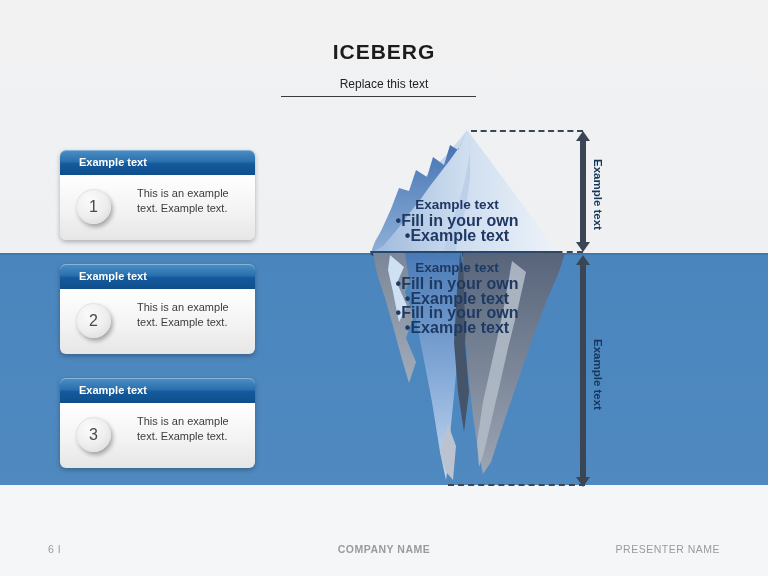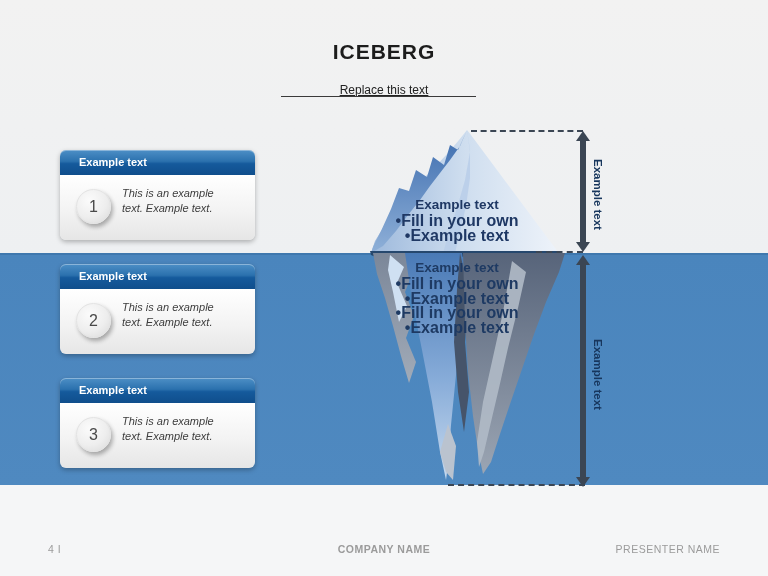--- a/index.html
+++ b/index.html
@@ -8,41 +8,41 @@
   .slide { position:absolute; inset:0; width:768px; height:576px;padding-left:10px; }
 
   
   .sky    { position:absolute; left:0; top:0; width:768px; height:253px; background:linear-gradient(180deg,#f2f2f2 0%,#eef0f2 100%); }
   .water  { position:absolute; left:0; top:253px; width:768px; height:232px; background:linear-gradient(180deg,#4a85bd 0%,#4f89c0 100%); border-top:2px solid #3f78ae; }
   .seabed { position:absolute; left:0; top:485px; width:768px; height:91px; background:#f5f6f7; }
 
   
   .title { position:absolute; top:40px; left:0; width:768px; text-align:center;
            font-size:21px; font-weight:600; letter-spacing:1px; color:#1c1c1c; }
-  .subtitle { position:absolute; top:83px; left:0; width:768px; text-align:center;
-              font-size:12px; color:#222;text-decoration:underline; }
+  .subtitle { position:absolute; top:77px; left:0; width:768px; text-align:center;
+              font-size:12px; color:#222; }
   .title-underline { position:absolute; top:96px; left:281px; width:195px; height:0;
                      border-top:1.5px solid #3a3a3a; }
 
   
   .info-box { position:absolute; left:60px; width:195px; height:90px;
               border-radius:6px; box-shadow:0 2px 5px rgba(0,0,0,0.28); }
   .box-1 { top:150px; } .box-2 { top:264px; } .box-3 { top:378px; }
   .box-header { height:25px; border-radius:6px 6px 0 0; padding-left:19px;
                 background:linear-gradient(180deg,#4d8fc6 0%,#2b71ae 45%,#155a9c 55%,#0f4e8c 100%);
                 box-shadow:inset 0 1px 0 rgba(255,255,255,0.35);
                 color:#ffffff; font-size:11px; font-weight:bold; line-height:25px; }
   .box-body { position:relative; height:65px; border-radius:0 0 6px 6px;
               background:linear-gradient(180deg,#ffffff 0%,#f3f3f3 55%,#e6e6e6 100%); }
   .num-badge { position:absolute; left:16px; top:14px; width:35px; height:35px; border-radius:50%;
                background:radial-gradient(circle at 38% 32%, #fbfbfb 0%, #eeeeee 55%, #d9d9d9 100%);
                border:1px solid #e3e3e3; box-shadow:2px 3px 4px rgba(0,0,0,0.3);
                text-align:center; line-height:34px; font-size:16px; color:#4a4a4a; }
-  .box-text { position:absolute; left:62px; top:11px; width:112px;
-              font-size:11px; line-height:1.35; color:#3d3d3d;font-style:italic; }
+  .box-text { position:absolute; left:77px; top:11px; width:112px;
+              font-size:11px; line-height:1.35; color:#3d3d3d; }
 
   
   .iceberg-svg { position:absolute; left:360px; top:120px; width:210px; height:375px; }
 
   
   .berg-label { position:absolute; width:126px; text-align:center; color:#1f3864; }
   .berg-label .bl-title { font-size:13.5px; font-weight:bold; margin-bottom:2px; }
   .berg-label .bl-bullet { font-size:16px; font-weight:bold; line-height:14.5px; }
   .label-above { left:394px; top:197px; }
   .label-below { left:394px; top:260px; color:#1e3a63; }
@@ -169,17 +169,17 @@
   <div class="dim-line dim-upper"></div>
   <div class="arr arr-down a2"></div>
 
   <div class="arr arr-up a3"></div>
   <div class="dim-line dim-lower"></div>
   <div class="arr arr-down a4"></div>
 
   <div class="dim-label dim-label-upper">Example text</div>
   <div class="dim-label dim-label-lower">Example text</div>
 
-  <div class="footer-text ft-page">4 I</div>
+  <div class="footer-text ft-page">6 I</div>
   <div class="footer-text ft-company">COMPANY NAME</div>
   <div class="footer-text ft-presenter">PRESENTER NAME</div>
 
 </div>
 
 </body></html>

